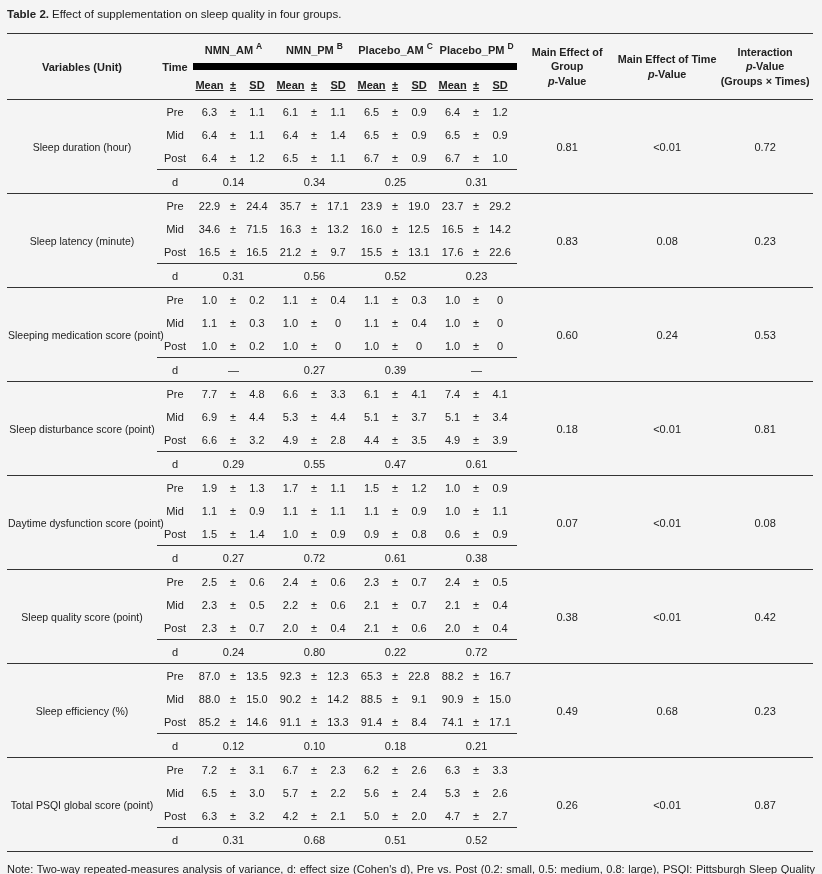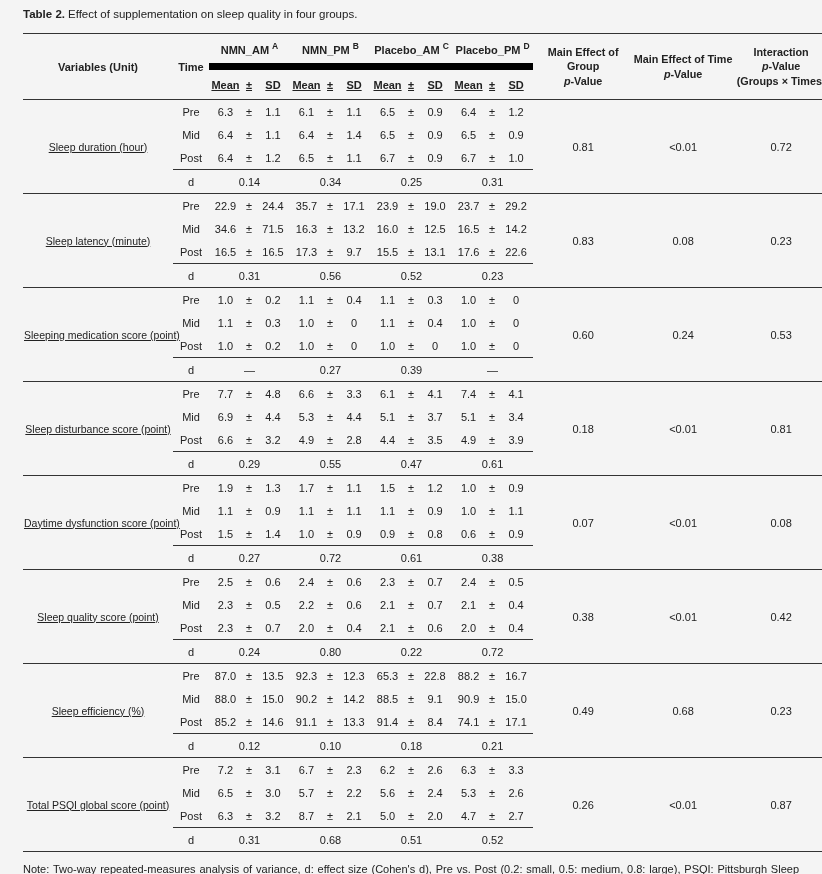--- a/index.html
+++ b/index.html
@@ -4,21 +4,21 @@
 <style>
   html,body { margin:0; padding:0; }
   body {
     background:#f4f4f4;
     font-family:"Liberation Sans", sans-serif;
     color:#222;
   }
   .page {
     width:822px; height:874px;
     box-sizing:border-box;
-    padding:6px 23px;
+    padding:6px 7px;
     overflow:hidden;
   }
   .table-title { font-size:11.5px; margin:2px 0 13px 0; }
   .table-title .bold { font-weight:bold; }
   .table-title .cap { margin-left:3px; }
 
   table.results {
     border-collapse:collapse;
     table-layout:fixed;
     width:806px;
@@ -38,21 +38,21 @@
   sup { font-size:8.5px; }
   .p-col { line-height:1.35; font-size:10.8px; }
   .p-col .ital { font-style:italic; }
 
   tbody td {
     text-align:center;
     height:23px;
     padding:0 1px;
     vertical-align:middle;
   }
-  .var-cell { font-size:10.5px; white-space:nowrap;text-decoration:underline; }
+  .var-cell { font-size:10.5px; white-space:nowrap; }
   .dtop { border-top:1px solid #333; }
   .block-bottom { border-bottom:1px solid #333; }
 
   .note {
     margin-top:9px;
     font-size:11px;
     line-height:1.55;
     color:#222;
     text-align:justify;
   }
@@ -212,21 +212,21 @@
           <td class="num">12.5</td>
           <td class="num">16.5</td>
           <td class="num">±</td>
           <td class="num">14.2</td>
         </tr>
         <tr>
           <td class="time-cell">Post</td>
           <td class="num">16.5</td>
           <td class="num">±</td>
           <td class="num">16.5</td>
-          <td class="num">17.3</td>
+          <td class="num">21.2</td>
           <td class="num">±</td>
           <td class="num">9.7</td>
           <td class="num">15.5</td>
           <td class="num">±</td>
           <td class="num">13.1</td>
           <td class="num">17.6</td>
           <td class="num">±</td>
           <td class="num">22.6</td>
         </tr>
         <tr>
@@ -548,21 +548,21 @@
           <td class="num">2.4</td>
           <td class="num">5.3</td>
           <td class="num">±</td>
           <td class="num">2.6</td>
         </tr>
         <tr>
           <td class="time-cell">Post</td>
           <td class="num">6.3</td>
           <td class="num">±</td>
           <td class="num">3.2</td>
-          <td class="num">8.7</td>
+          <td class="num">4.2</td>
           <td class="num">±</td>
           <td class="num">2.1</td>
           <td class="num">5.0</td>
           <td class="num">±</td>
           <td class="num">2.0</td>
           <td class="num">4.7</td>
           <td class="num">±</td>
           <td class="num">2.7</td>
         </tr>
         <tr>

